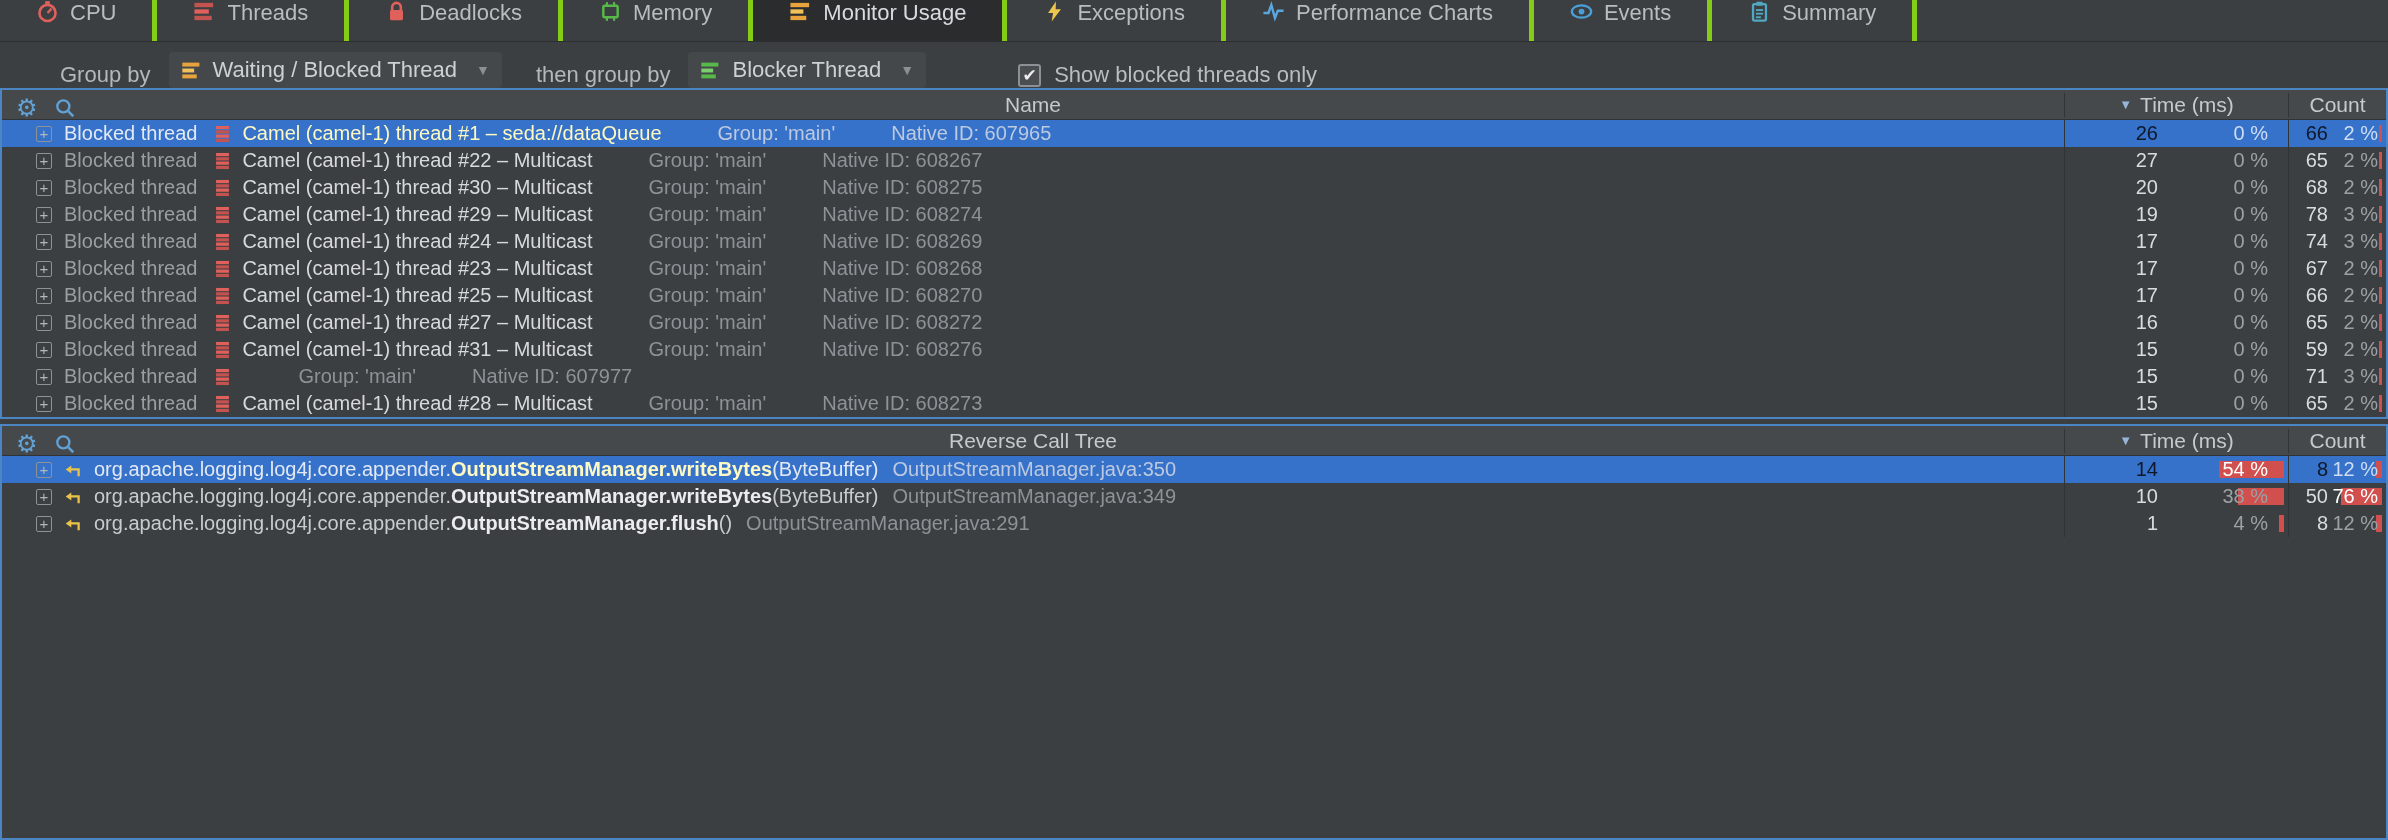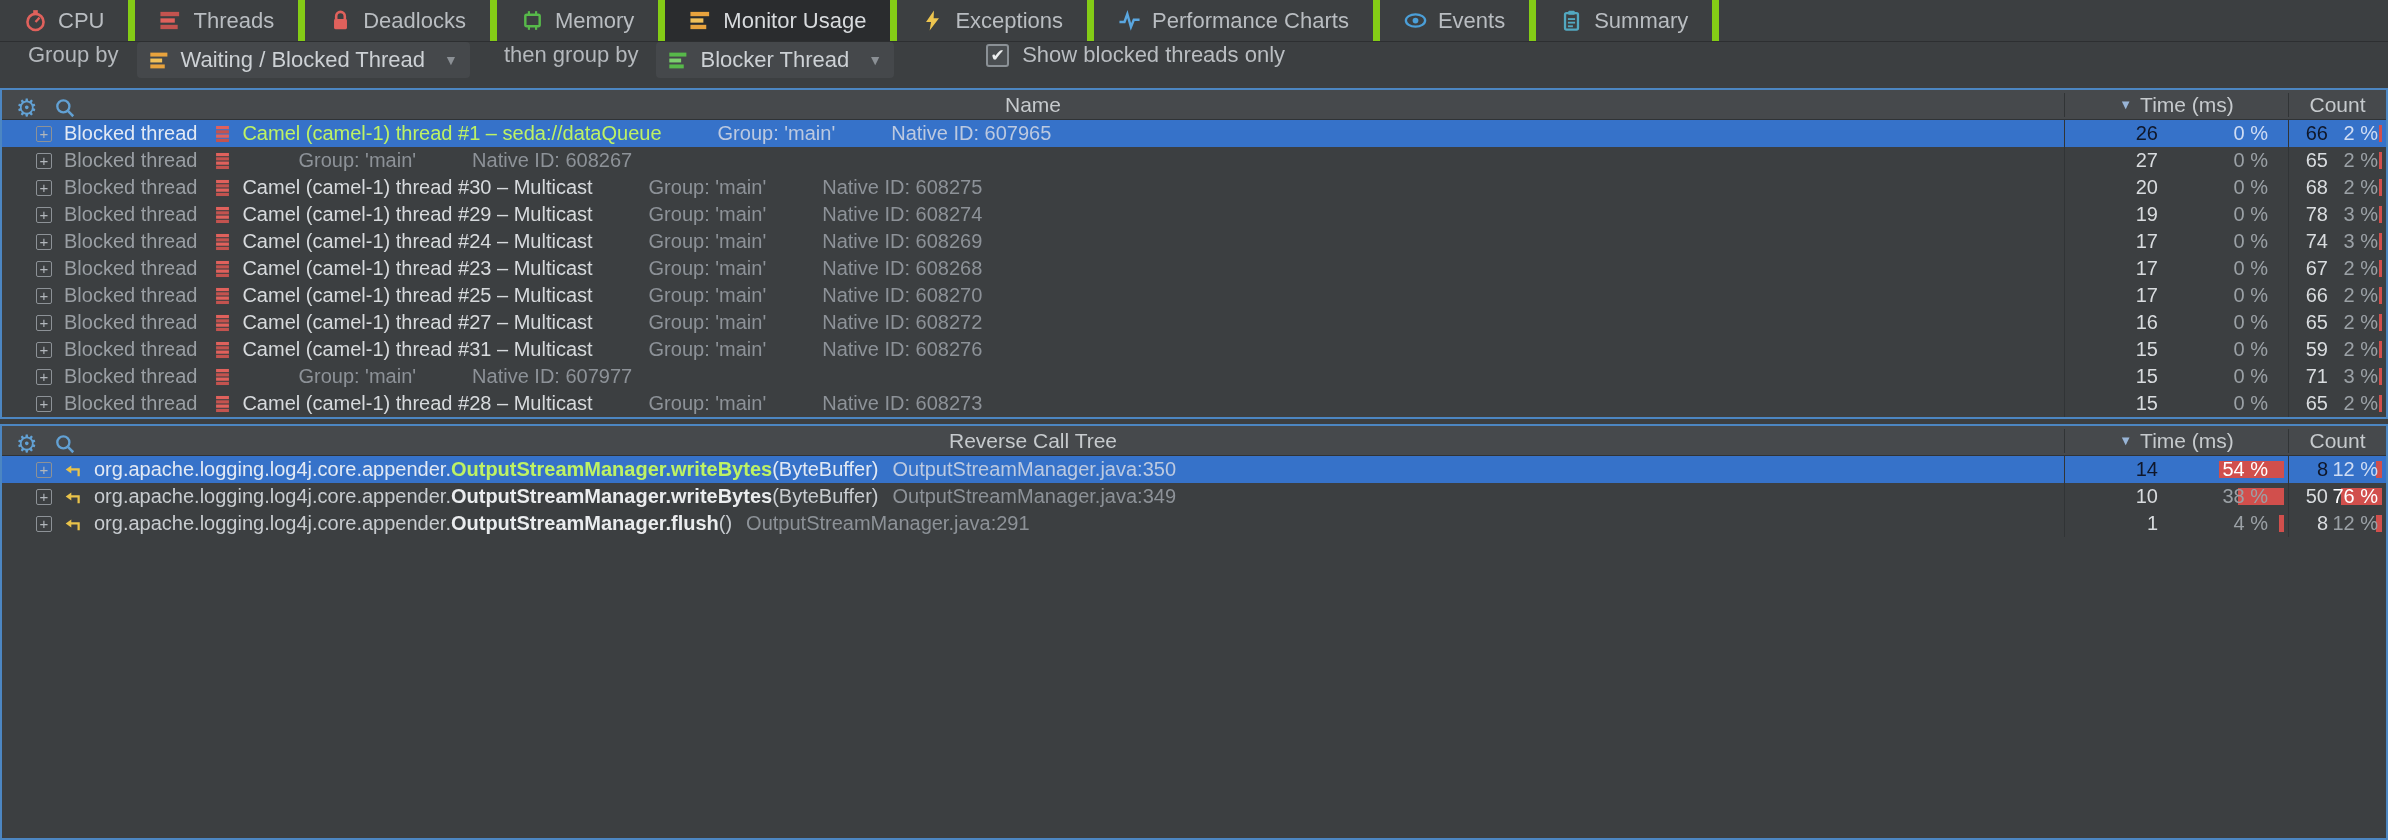--- a/index.html
+++ b/index.html
@@ -8,26 +8,26 @@
     --icon-orange:#e8a33d; --icon-green:#57b94a; --icon-red:#e0615c; --icon-yellow:#e9c34a;
     --sep:#313436; --text:#bcc0c4; --dim:#8d9298; --bright:#d9dcdf;
   }
   *{box-sizing:border-box; margin:0; padding:0;}
   html,body{width:2388px; height:840px; overflow:hidden;}
   body{background:var(--background,#3c3f41); font-family:"Liberation Sans",sans-serif; color:var(--text);}
   .app{display:flex; flex-direction:column; width:100%; height:100%;}
 
   
   .tabbar{height:42px; display:flex; align-items:stretch; background:var(--background); border-bottom:1px solid #2d2f31; font-size:22px; color:#b9bdc1; flex:none;}
-  .tab{display:flex; align-items:center; gap:11px; padding:0 24px; border-right:7px solid #84cc16; white-space:nowrap; cursor:default;}
+  .tab{display:flex; align-items:flex-start; gap:11px; padding:0 36px; border-right:5px solid #84cc16; white-space:nowrap; cursor:default;}
   .tab.selected{background:#2a2c2e; color:#d8dbde;}
   .tab svg{flex:none;}
 
   
-  .toolbar{height:46px; flex:none; display:flex; align-items:flex-start; padding-left:28px; font-size:22px; background:var(--background); color:#b9bdc1; white-space:nowrap;}
+  .toolbar{height:46px; flex:none; display:flex; align-items:flex-end; padding-left:28px; font-size:22px; background:var(--background); color:#b9bdc1; white-space:nowrap;margin-left:32px;}
   .dd{display:flex; align-items:center; gap:11px; background:#45484b; border-radius:4px; padding:5px 12px; margin-left:18px; color:#cdd1d5; cursor:default;}
   .dd-arrow{color:#8b9095; font-size:14px; margin-left:8px;}
   .tb-label{color:#b4b8bc;}
   .then-label{margin-left:34px;}
   .cb-wrap{display:flex; align-items:center; gap:13px; margin-left:92px;}
   .cb{width:23px; height:23px; background:#4a4e51; border:2px solid #8b9196; border-radius:3px; display:flex; align-items:center; justify-content:center; color:#eceeef; font-size:17px;}
   .cb .mark{display:none; line-height:1;}
   .cb.checked .mark{display:block;}
 
   
@@ -51,21 +51,21 @@
   .expander{width:16px; height:16px; flex:none; border:1px solid #8d9297; border-radius:2px; color:#b2b7bc; font-size:15px; line-height:13px; text-align:center; margin:0 12px 0 10px;}
   .expander::before{content:'+';}
   .ttype{color:#9a9fa4; margin-right:18px;}
   .th-icon,.bt-icon{display:flex; align-items:center; margin-right:12px; flex:none;}
   .tname{color:#d7dadd;}
   .dim{color:var(--dim,#8d9298);}
   .tgroup,.tnative{margin-left:56px;}
   .pkg,.args{color:#c8ccd0;}
   .mth{color:#eaecee; font-weight:bold;}
   .loc{margin-left:14px;}
-  .trow.selected .tname,.trow.selected .mth{color:#bef264;}
+  .trow.selected .tname,.trow.selected .mth{color:#fef9c3;}
   .trow.selected .ttype,.trow.selected .pkg,.trow.selected .args{color:#e2e9f4;}
   .trow.selected .dim{color:#bcc9e0;}
 
   .cell{flex:none; text-align:right; line-height:27px; position:relative; height:27px;}
   .c-time{width:104px; padding-right:10px; border-left:1px solid var(--sep); color:var(--bright);}
   .c-tpct{width:120px; padding-right:20px; color:#9ba1a6;}
   .c-count{width:44px; padding-right:4px; border-left:1px solid var(--sep); color:var(--bright);}
   .c-cpct{width:54px; padding-right:8px; color:#9ba1a6;}
   .trow.selected .c-time,.trow.selected .c-count{color:#0f172a;}
   .trow.selected .c-tpct,.trow.selected .c-cpct{color:#cfdcf3;}
@@ -227,20 +227,21 @@
       <span class="expander"></span>
       <span class="ttype">Blocked thread</span>
       <span class="th-icon">
               <svg width="15" height="18" viewBox="0 0 14 16">
                 <rect x="1" y="0.5" width="12" height="3" fill="#e0615c"></rect>
                 <rect x="1" y="4.5" width="12" height="3" fill="#c3534f"></rect>
                 <rect x="1" y="8.5" width="12" height="3" fill="#e0615c"></rect>
                 <rect x="1" y="12.5" width="12" height="3" fill="#c3534f"></rect>
               </svg>
             </span>
+      <span class="tname">Camel (camel-1) thread #22 – Multicast</span>
       <span class="tgroup dim">Group: 'main'</span>
       <span class="tnative dim">Native ID: 608267</span>
     </div>
     <span class="cell c-time">27</span>
     <span class="cell c-tpct"><i class="bar" style="width: 0px;"></i><b class="pct">0 %</b></span>
     <span class="cell c-count">65</span>
     <span class="cell c-cpct"><i class="bar" style="width: 3px;"></i><b class="pct">2 %</b></span>
   </div>
         <div class="trow">
     <div class="name-area">

